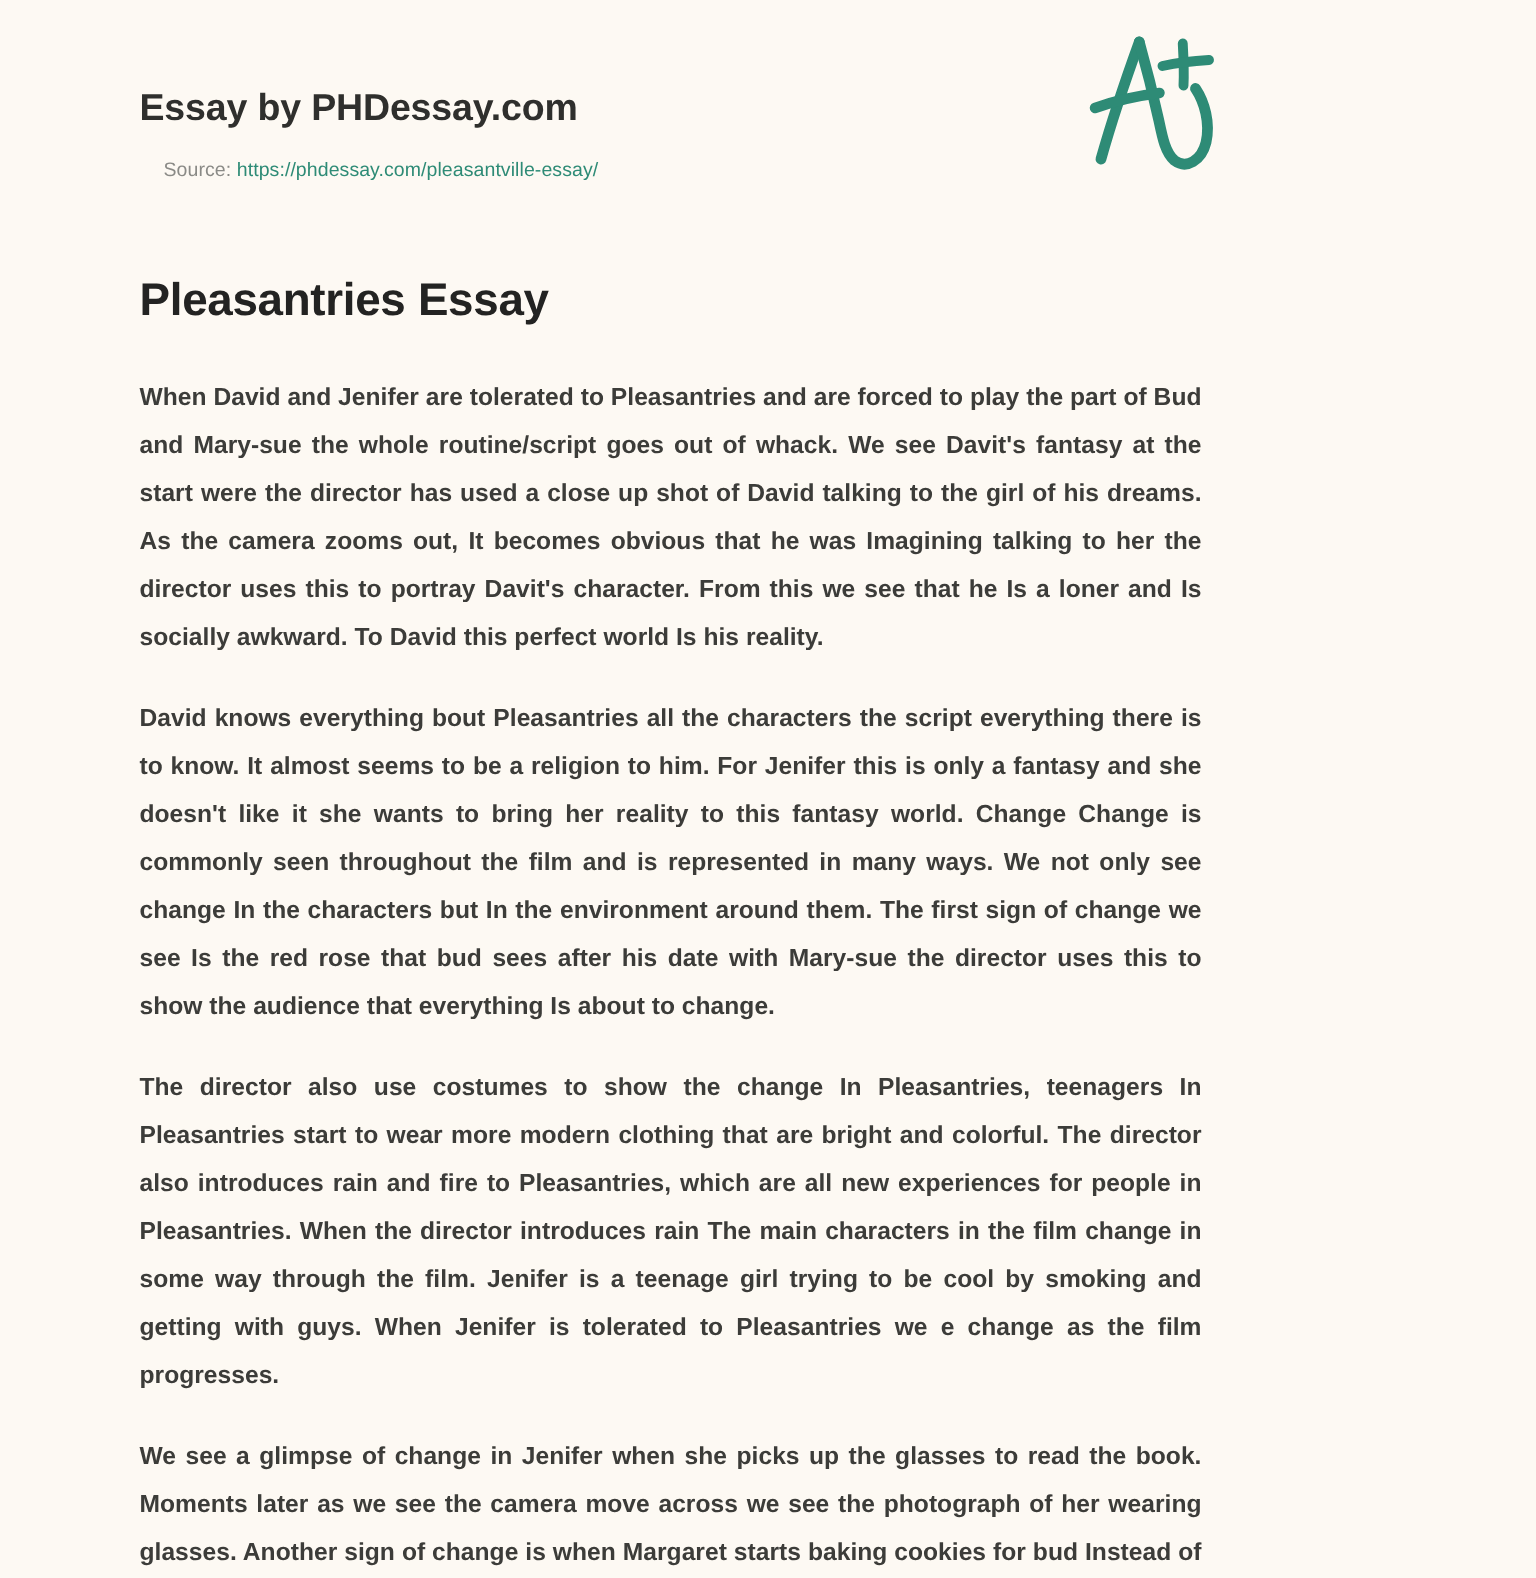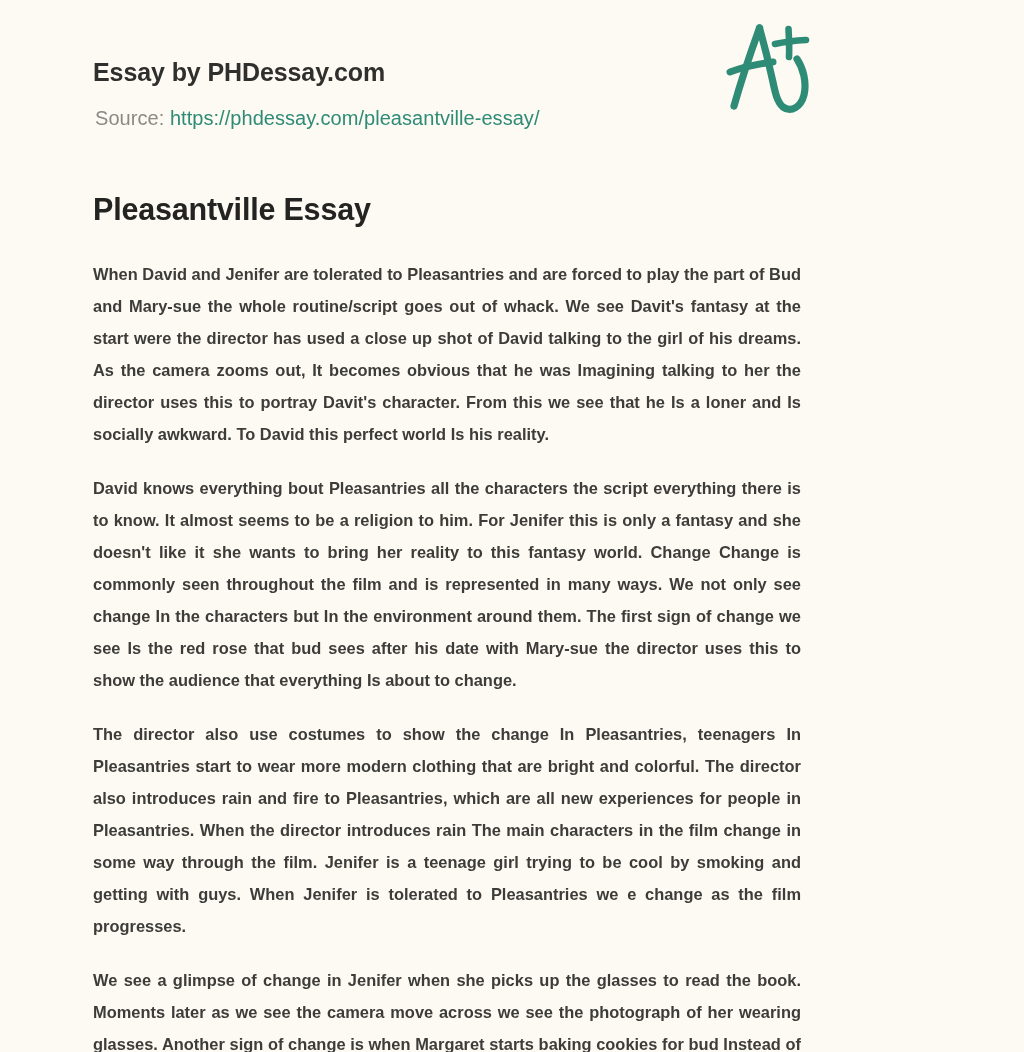--- a/index.html
+++ b/index.html
@@ -31,22 +31,22 @@
   }
   .brand-line {
     font-size: 25px;
     font-weight: bold;
     color: #2f2f2d;
     letter-spacing: -0.1px;
     line-height: 1.15;
     margin: 0;
   }
   .source-line {
-    margin: 18px 0 0 2px;
-    font-size: 20px;
+    margin: 18px 0 0 16px;
+    font-size: 13px;
     line-height: 1.3;
     color: #8a8a86;
     letter-spacing: 0.05px;
   }
   .source-label {
     color: #8a8a86;
   }
   .source-url {
     color: #2e8b76;
     text-decoration: none;
@@ -125,21 +125,21 @@
           <path d="M21 60 C32 56, 48 52, 64 50" stroke-width="7"></path>
 
           <path d="M79.5 17 C80 26, 80.5 36, 80 45" stroke-width="6.6"></path>
 
           <path d="M66 32 C75 30, 88 28.5, 97 28" stroke-width="6.6"></path>
         </g>
       </svg>
     </div>
   </div>
 
-  <h1 class="doc-title">Pleasantville Essay</h1>
+  <h1 class="doc-title">Pleasantries Essay</h1>
 
   <div class="article">
     <p>When David and Jenifer are tolerated to Pleasantries and are forced to play the part of Bud and Mary-sue the whole routine/script goes out of whack. We see Davit's fantasy at the start were the director has used a close up shot of David talking to the girl of his dreams. As the camera zooms out, It becomes obvious that he was Imagining talking to her the director uses this to portray Davit's character. From this we see that he Is a loner and Is socially awkward. To David this perfect world Is his reality.</p>
     <p>David knows everything bout Pleasantries all the characters the script everything there is to know. It almost seems to be a religion to him. For Jenifer this is only a fantasy and she doesn't like it she wants to bring her reality to this fantasy world. Change Change is commonly seen throughout the film and is represented in many ways. We not only see change In the characters but In the environment around them. The first sign of change we see Is the red rose that bud sees after his date with Mary-sue the director uses this to show the audience that everything Is about to change.</p>
     <p>The director also use costumes to show the change In Pleasantries, teenagers In Pleasantries start to wear more modern clothing that are bright and colorful. The director also introduces rain and fire to Pleasantries, which are all new experiences for people in Pleasantries. When the director introduces rain The main characters in the film change in some way through the film. Jenifer is a teenage girl trying to be cool by smoking and getting with guys. When Jenifer is tolerated to Pleasantries we e change as the film progresses.</p>
     <p>We see a glimpse of change in Jenifer when she picks up the glasses to read the book. Moments later as we see the camera move across we see the photograph of her wearing glasses. Another sign of change is when Margaret starts baking cookies for bud Instead of Whaley. When we see Bud and Margaret on their date at lover's lane we see Margaret pick an apple from a tree, the apple symbolizes the corruption of the real world. The forbidden fruit. The people in Pleasantries have very little knowledge. We see an example of this when Mary-sue ask, "What outside Pleasantries" Everyone looks at her as she was stupid.</p>
     <p>The teacher replies "Mary-sue you know better than that it goes around in a circle". We also see another glimpse of there lack of knowledge when the tree catches on fire. When we see the tree on fire the director portrays both the people of Pleasantries and the tree on fire to show their confused and intrigued faces. When bud is at the fire station yelling "FIRE" the fire fighters are all confused it wasn't until e said "cat" that the fire fighter got into action but when they got there they didn't know what to do.</p>
 
   </div>
 

